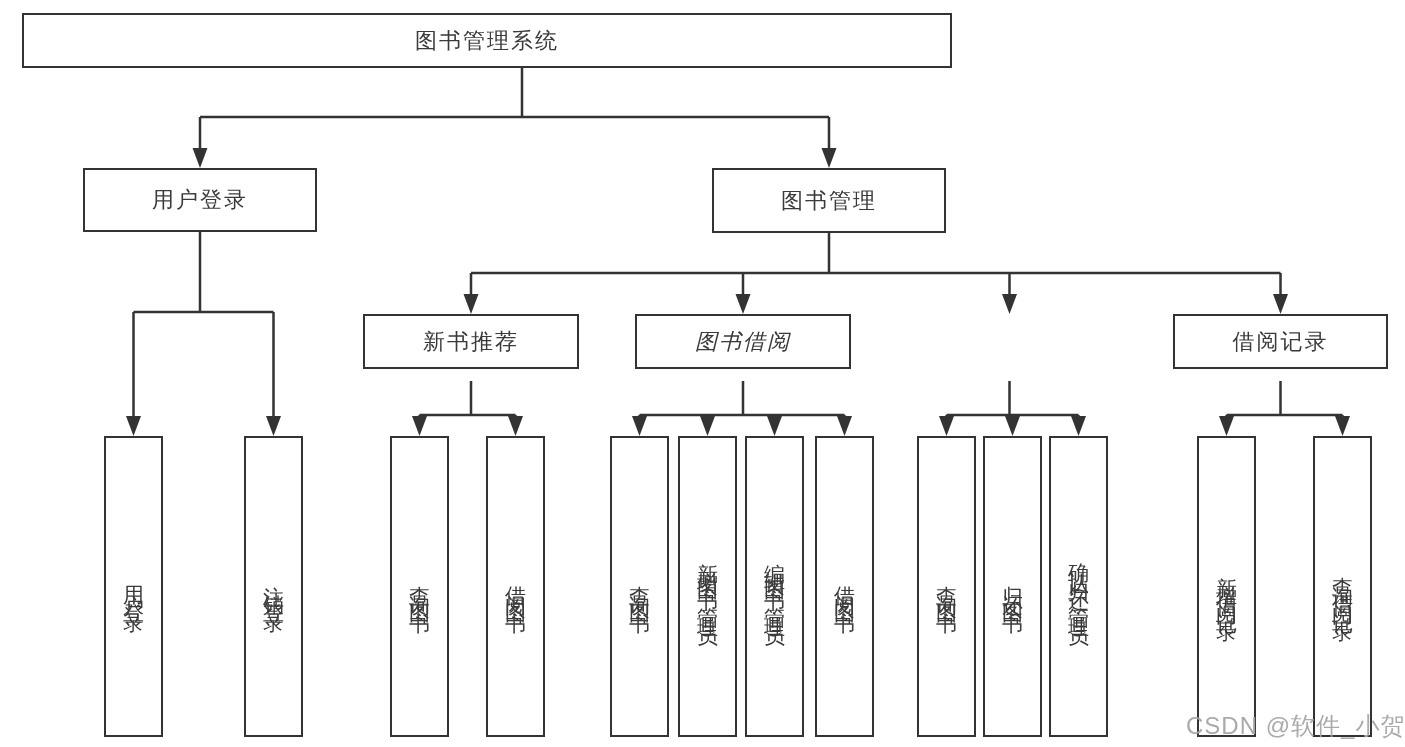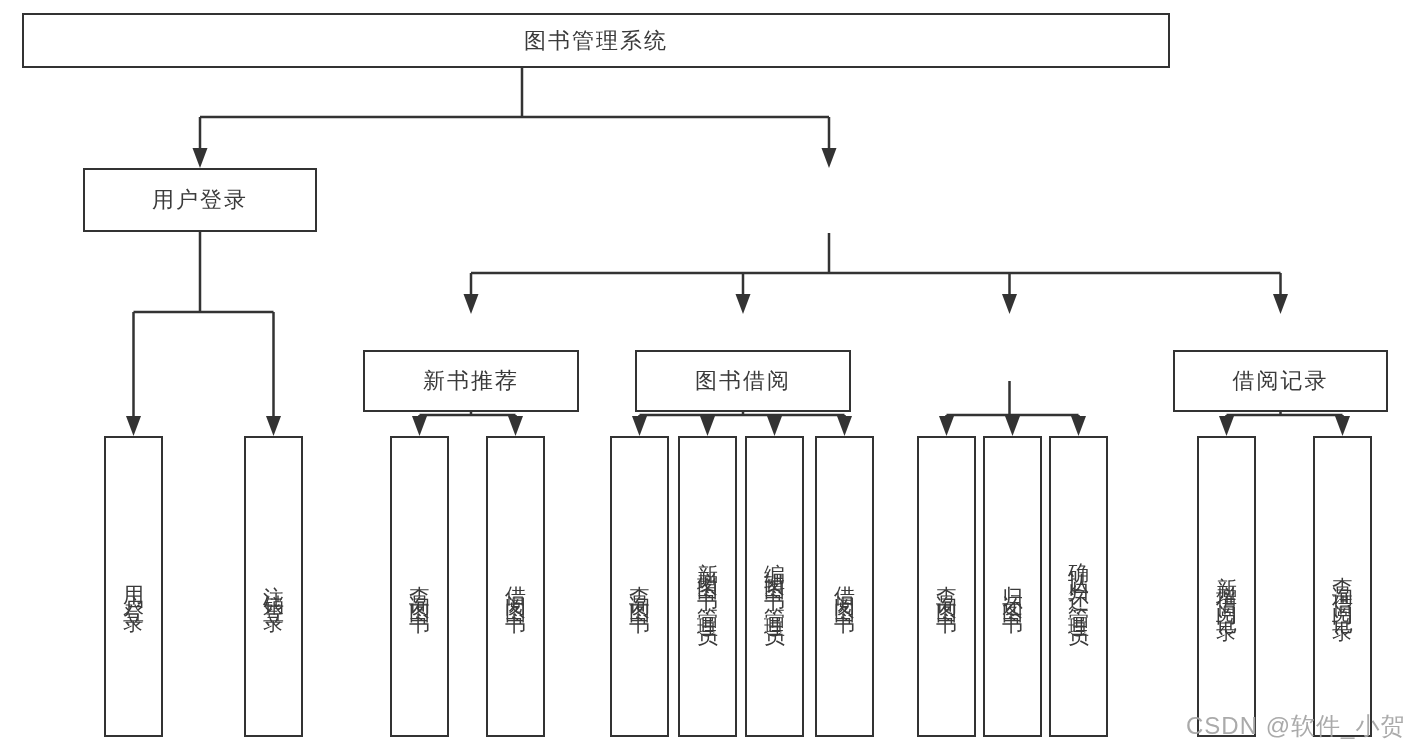--- a/index.html
+++ b/index.html
@@ -33,26 +33,26 @@
     color: #3a3a3a;
   }
   .v-label {
     writing-mode: vertical-rl;
     text-orientation: mixed;
     font-size: 21px;
     letter-spacing: 9px;
     white-space: nowrap;
     color: #3a3a3a;
   }
-  .lvl1 { left: 22px;  top: 13px;  width: 1148px; height: 55px; }
+  .lvl1 { left: 22px;  top: 13px;  width: 930px; height: 55px; }
   .lvl2-a { left: 83px;  top: 168px; width: 234px; height: 64px; }
   .lvl2-b { left: 712px; top: 168px; width: 234px; height: 65px; }
-  .lvl3 { top: 314px; height: 62px; margin-top: 36px; }
+  .lvl3 { top: 314px; height: 55px; }
   .lvl3-1 { left: 363px;  width: 216px; }
-  .lvl3-2 { left: 635px;  width: 216px; }
+  .lvl3-2 { left: 635px;  width: 216px; font-style: italic; }
   .lvl3-3 { left: 902px;  width: 215px; }
   .lvl3-4 { left: 1173px; width: 215px; }
   .leaf { top: 436px; width: 59px; height: 301px; }
   .leaf-a1 { left: 104px; }
   .leaf-a2 { left: 244px; }
   .leaf-b1 { left: 390px; }
   .leaf-b2 { left: 486px; }
   .leaf-c1 { left: 610px; }
   .leaf-c2 { left: 678px; }
   .leaf-c3 { left: 745px; }
@@ -116,20 +116,23 @@
     <polygon class="head" points="1335,416 1350,416 1342.5,436"></polygon>
   </svg>
 
   <div class="box lvl1">
     <span class="h-label">图书管理系统</span>
   </div>
 
   <div class="box lvl2-a">
     <span class="h-label">用户登录</span>
   </div>
+  <div class="box lvl2-b">
+    <span class="h-label">图书管理</span>
+  </div>
 
   <div class="box lvl3 lvl3-1">
     <span class="h-label">新书推荐</span>
   </div>
   <div class="box lvl3 lvl3-2">
     <span class="h-label">图书借阅</span>
   </div>
   <div class="box lvl3 lvl3-4">
     <span class="h-label">借阅记录</span>
   </div>

